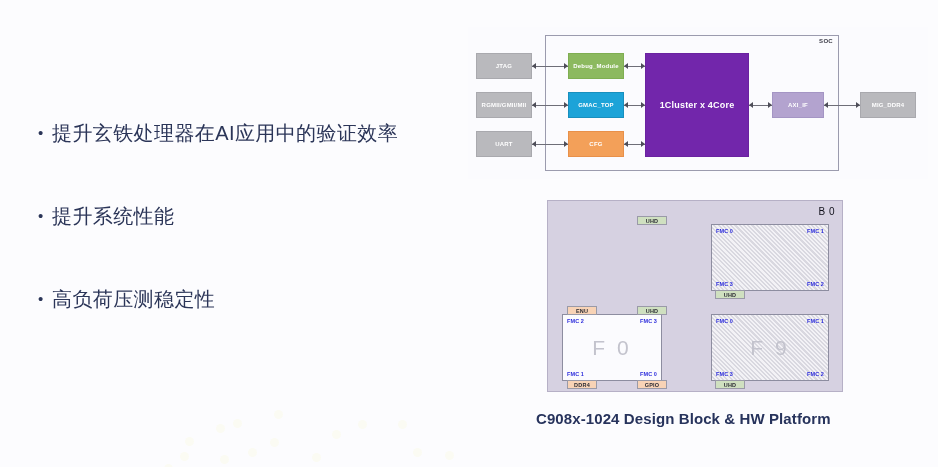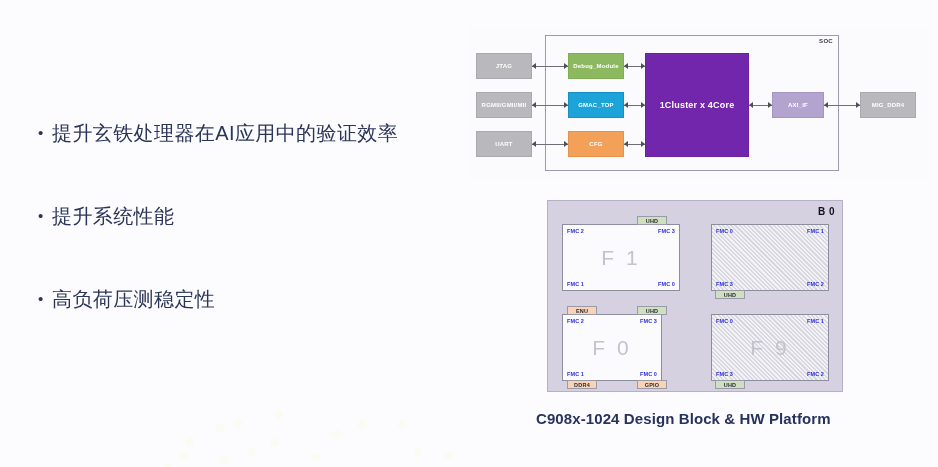--- a/index.html
+++ b/index.html
@@ -136,21 +136,21 @@
     height: 192px;
     background: #d6d1e1;
     border: 1px solid #b6b0c6;
     box-sizing: border-box;
   }
   #board-label {
     position: absolute;
     right: 7px;
     top: 5px;
     font-size: 10px;
-    font-weight: bold;
+    font-weight: normal;
     color: #10101a;
     letter-spacing: 0.5px;
   }
   .fpga {
     position: absolute;
     box-sizing: border-box;
     border: 1px solid #8d8da0;
     background: #fbfbfe;
   }
   .fpga.hatched {
@@ -314,27 +314,20 @@
   <div class="arrowhead right" style="left:300px; top:75px;"></div>
 
   <div class="wire" style="left:356px; top:78px; width:36px;"></div>
   <div class="arrowhead left" style="left:356px; top:75px;"></div>
   <div class="arrowhead right" style="left:388px; top:75px;"></div>
 </div>
 
 <div id="board">
   <div id="board-label">B 0</div>
 
-  <div class="fpga" style="left:14px; top:23px; width:118px; height:67px;">
-    <div class="fpga-name">F 1</div>
-    <div class="fmc tl">FMC 2</div>
-    <div class="fmc tr">FMC 3</div>
-    <div class="fmc bl">FMC 1</div>
-    <div class="fmc br">FMC 0</div>
-  </div>
   <div class="tab green" style="left:89px; top:15px; width:30px;">UHD</div>
 
   <div class="fpga hatched" style="left:163px; top:23px; width:118px; height:67px;">
     <div class="fmc tl">FMC 0</div>
     <div class="fmc tr">FMC 1</div>
     <div class="fmc bl">FMC 3</div>
     <div class="fmc br">FMC 2</div>
   </div>
   <div class="tab green" style="left:167px; top:89px; width:30px;">UHD</div>
 

